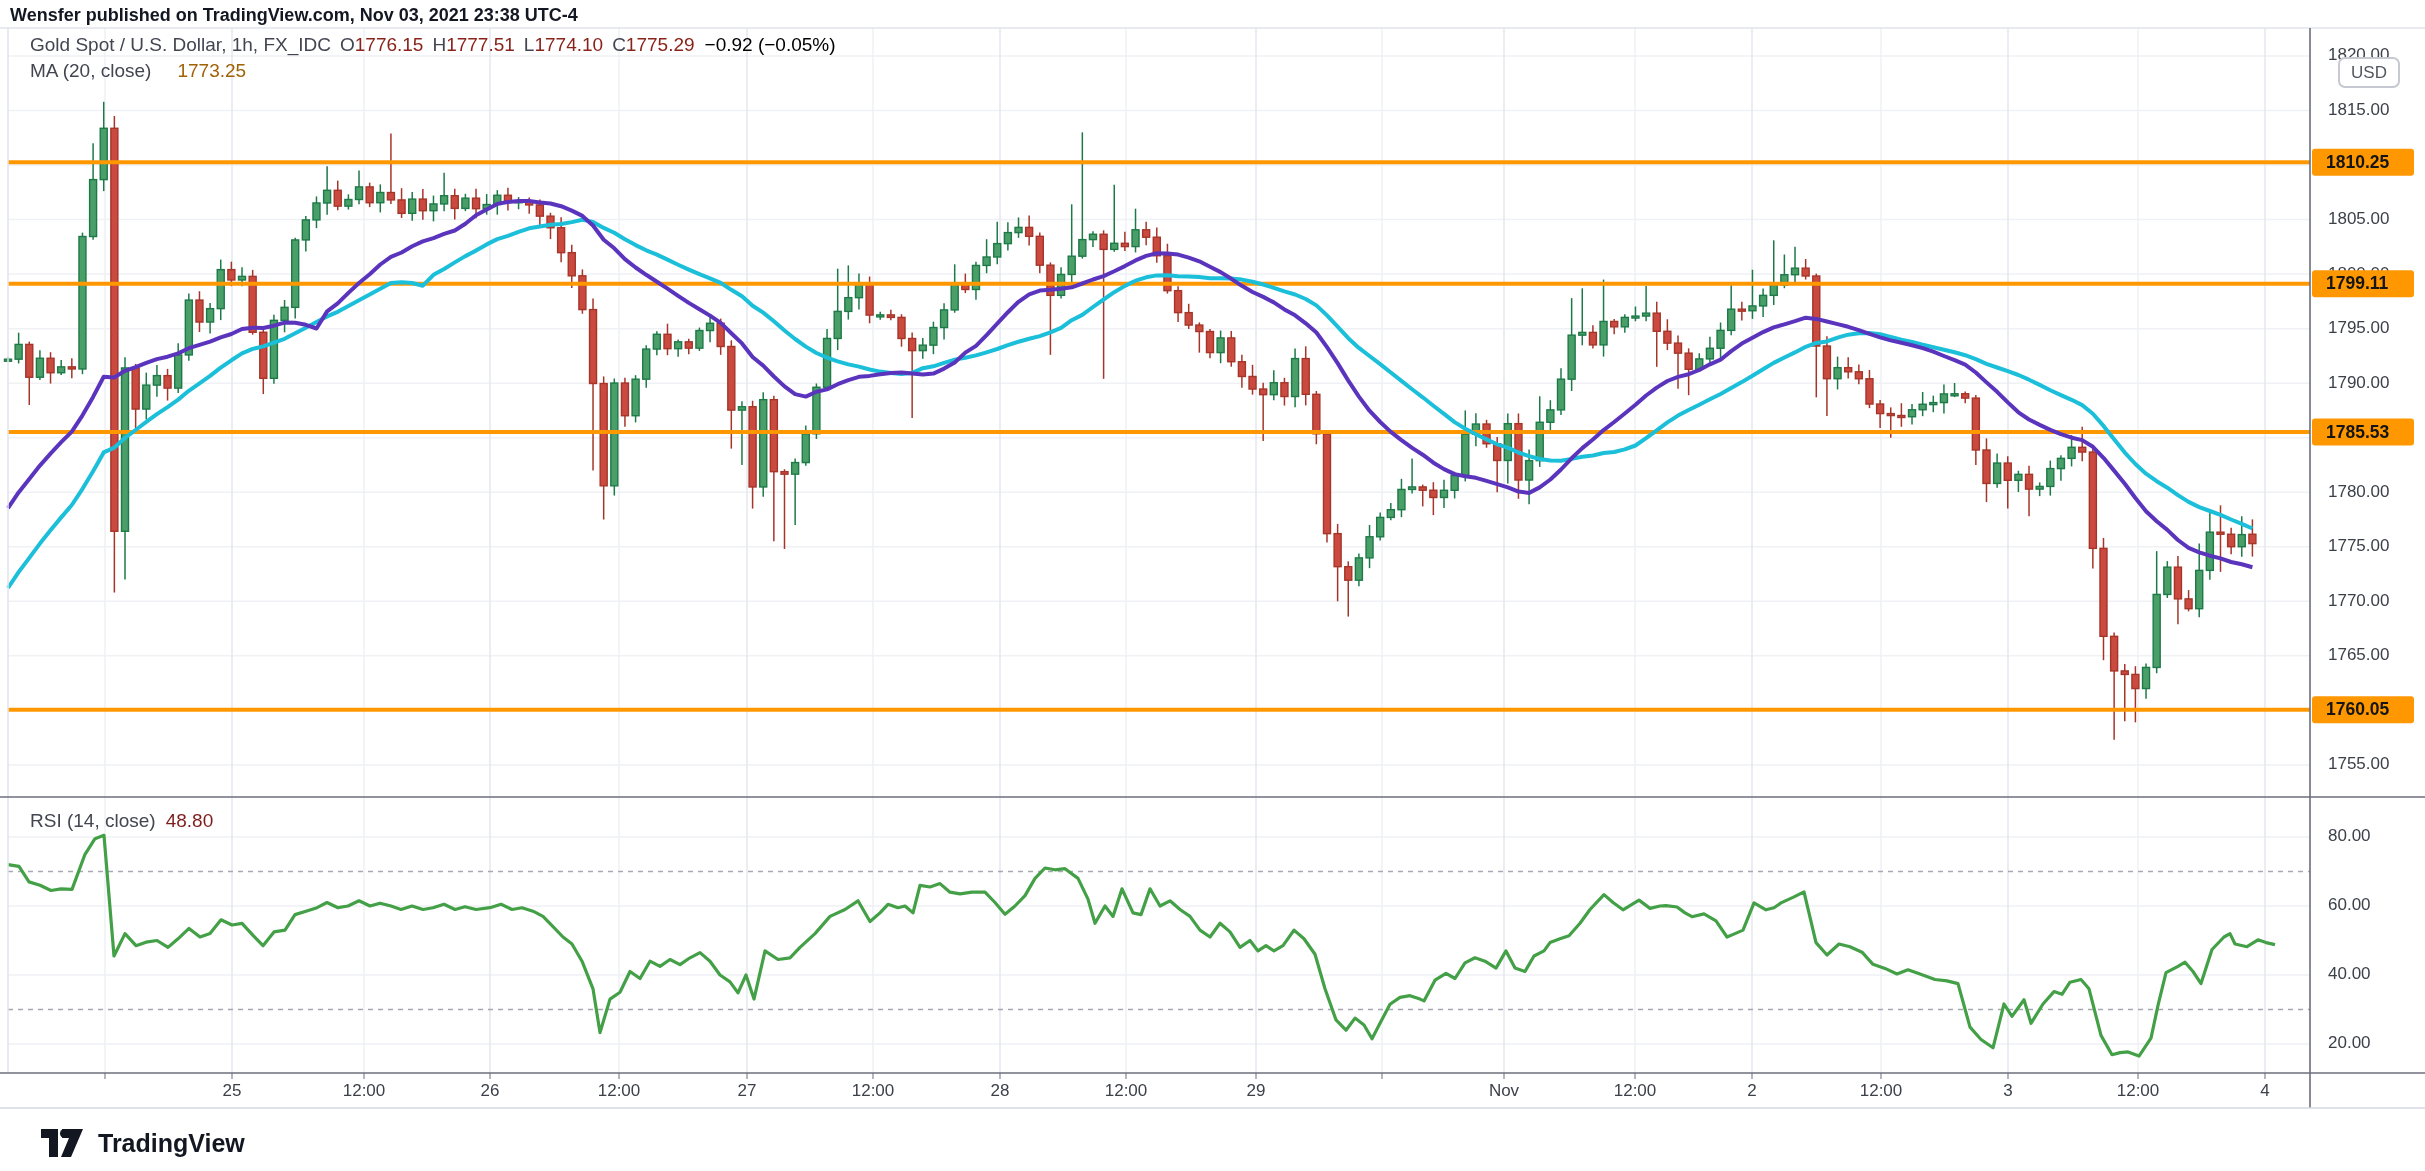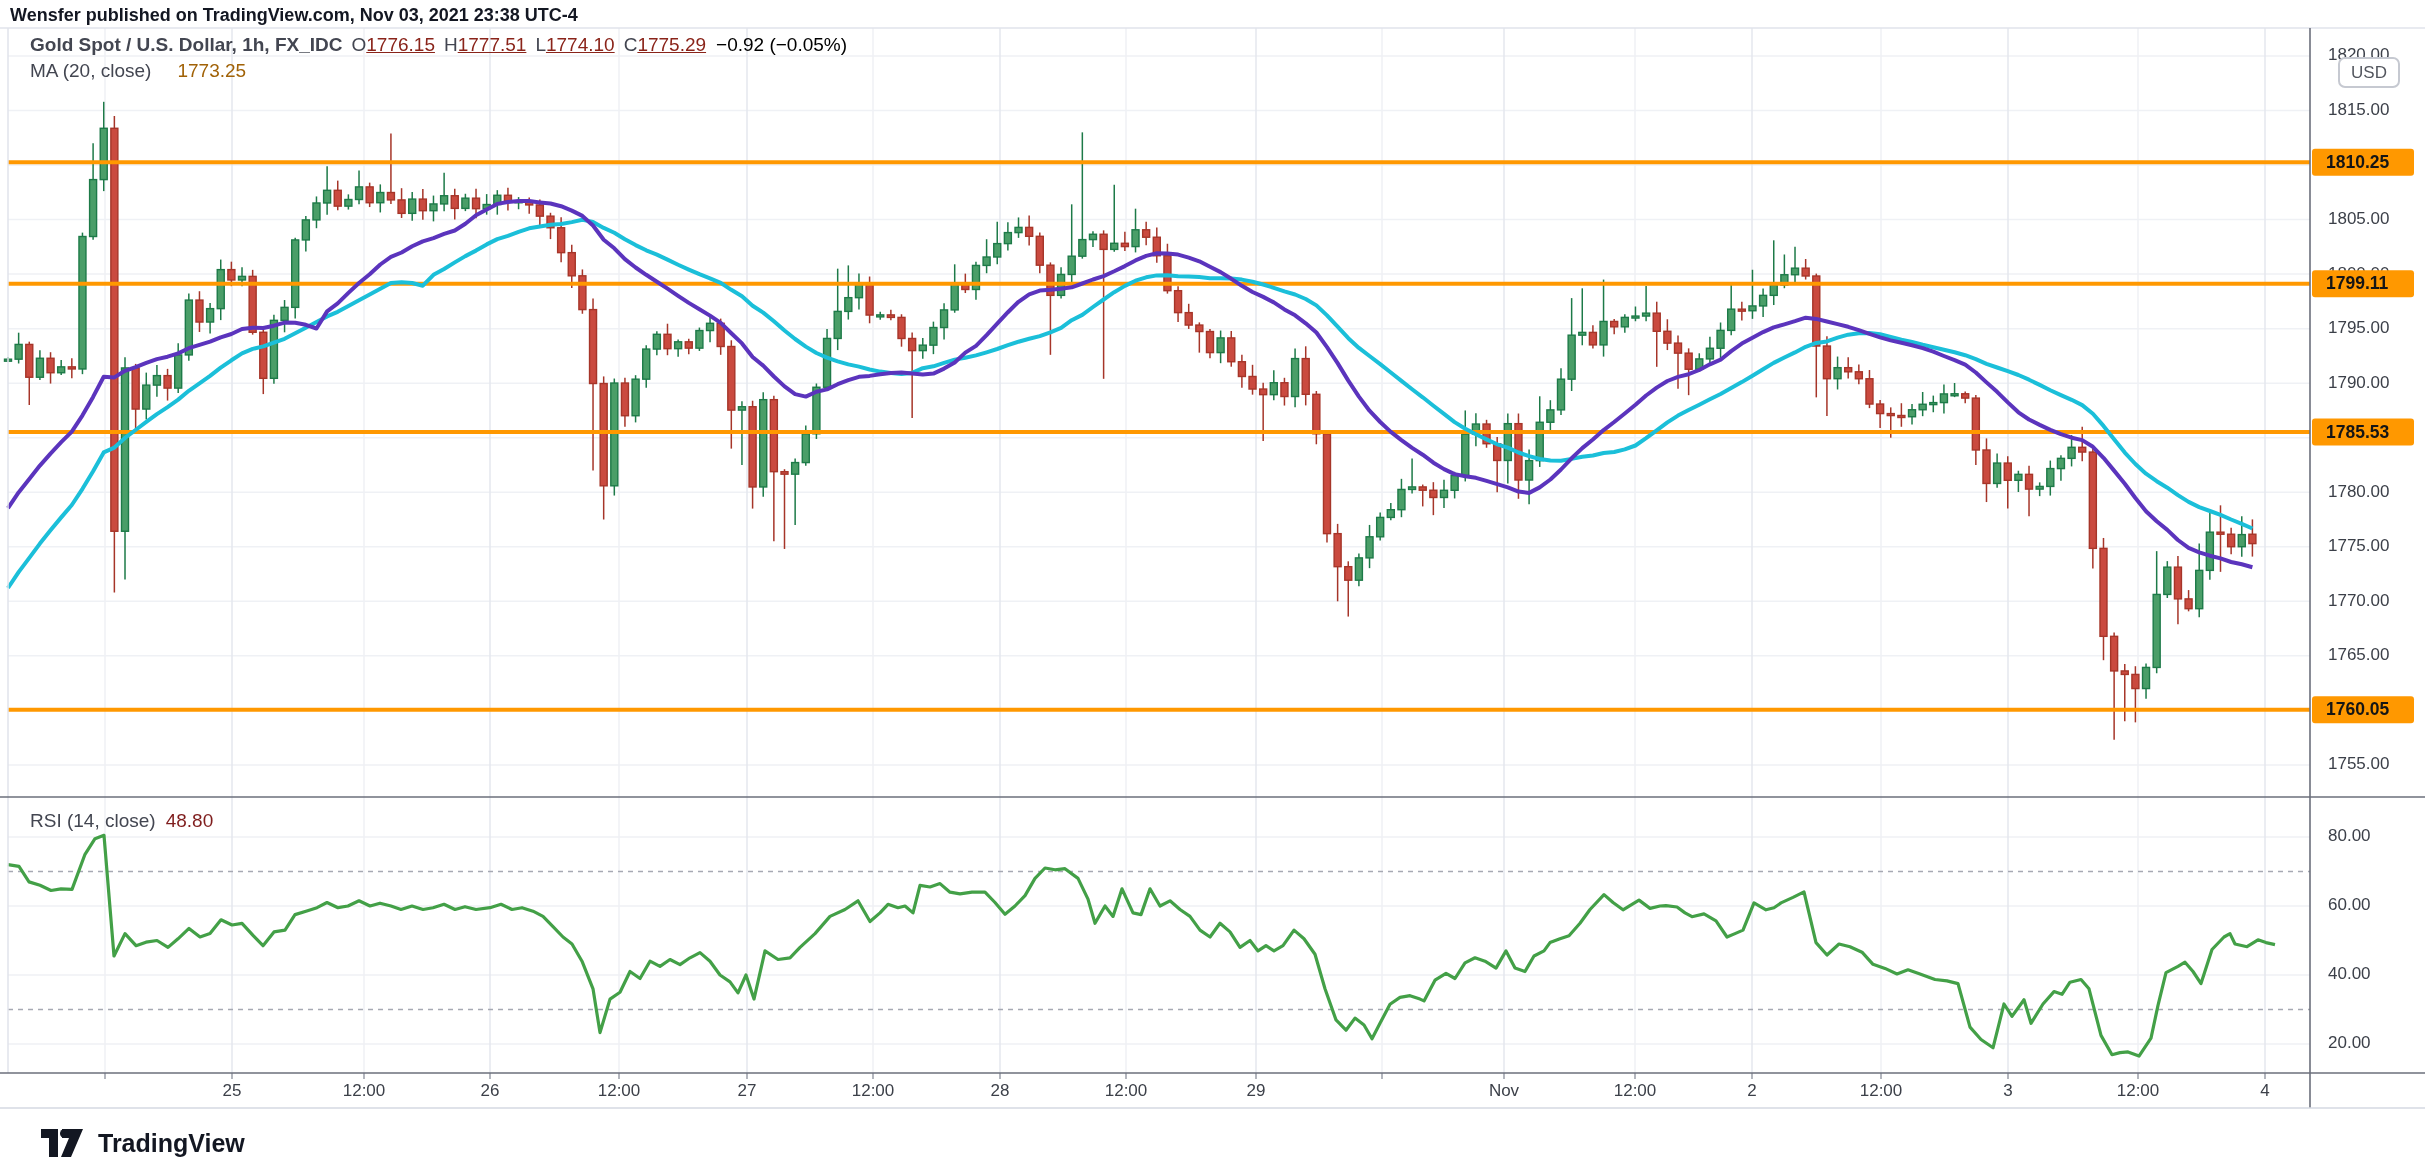--- a/index.html
+++ b/index.html
@@ -2,23 +2,23 @@
 <html><head>
 <meta charset="utf-8">
 <style>
   html,body{margin:0;padding:0;background:#fff;}
   .page{position:relative;width:2425px;height:1164px;background:#fff;overflow:hidden;
         font-family:"Liberation Sans",sans-serif;}
   .publish-header{position:absolute;left:10px;top:5px;font-size:18px;font-weight:700;color:#131722;letter-spacing:0;}
   #chart-svg{position:absolute;left:0;top:0;}
   .legend{position:absolute;left:30px;top:32px;line-height:26px;font-size:19px;color:#434651;}
   .legend-row{white-space:nowrap;height:26px;}
-  .legend-sym{color:#434651;font-weight:bold;}
+  .legend-sym{color:#434651;}
   .ohlc-pfx{color:#434651;margin-left:9px;}
-  .ohlc-val{color:#8a241a;text-decoration:underline;}
+  .ohlc-val{color:#8a241a;}
   .ohlc-chg{color:#000000;margin-left:10px;}
   .ma20-val{color:#a16207;margin-left:26px;}
   .ma30-val{color:#1bbfd9;margin-left:10px;}
   .rsi-legend{position:absolute;left:30px;top:810px;font-size:19px;color:#434651;white-space:nowrap;}
   .rsi-val{color:#7f1d1d;margin-left:10px;}
   .usd-badge{position:absolute;left:2338px;top:57px;width:58px;height:27px;background:#fff;
              border:2px solid #c6c9d1;border-radius:7px;color:#53565e;font-size:17px;
              display:flex;align-items:center;justify-content:center;}
   .footer{position:absolute;left:39px;top:1122px;display:flex;align-items:center;}
   .footer-brand{font-size:25px;font-weight:600;color:#131722;margin-left:13px;}

